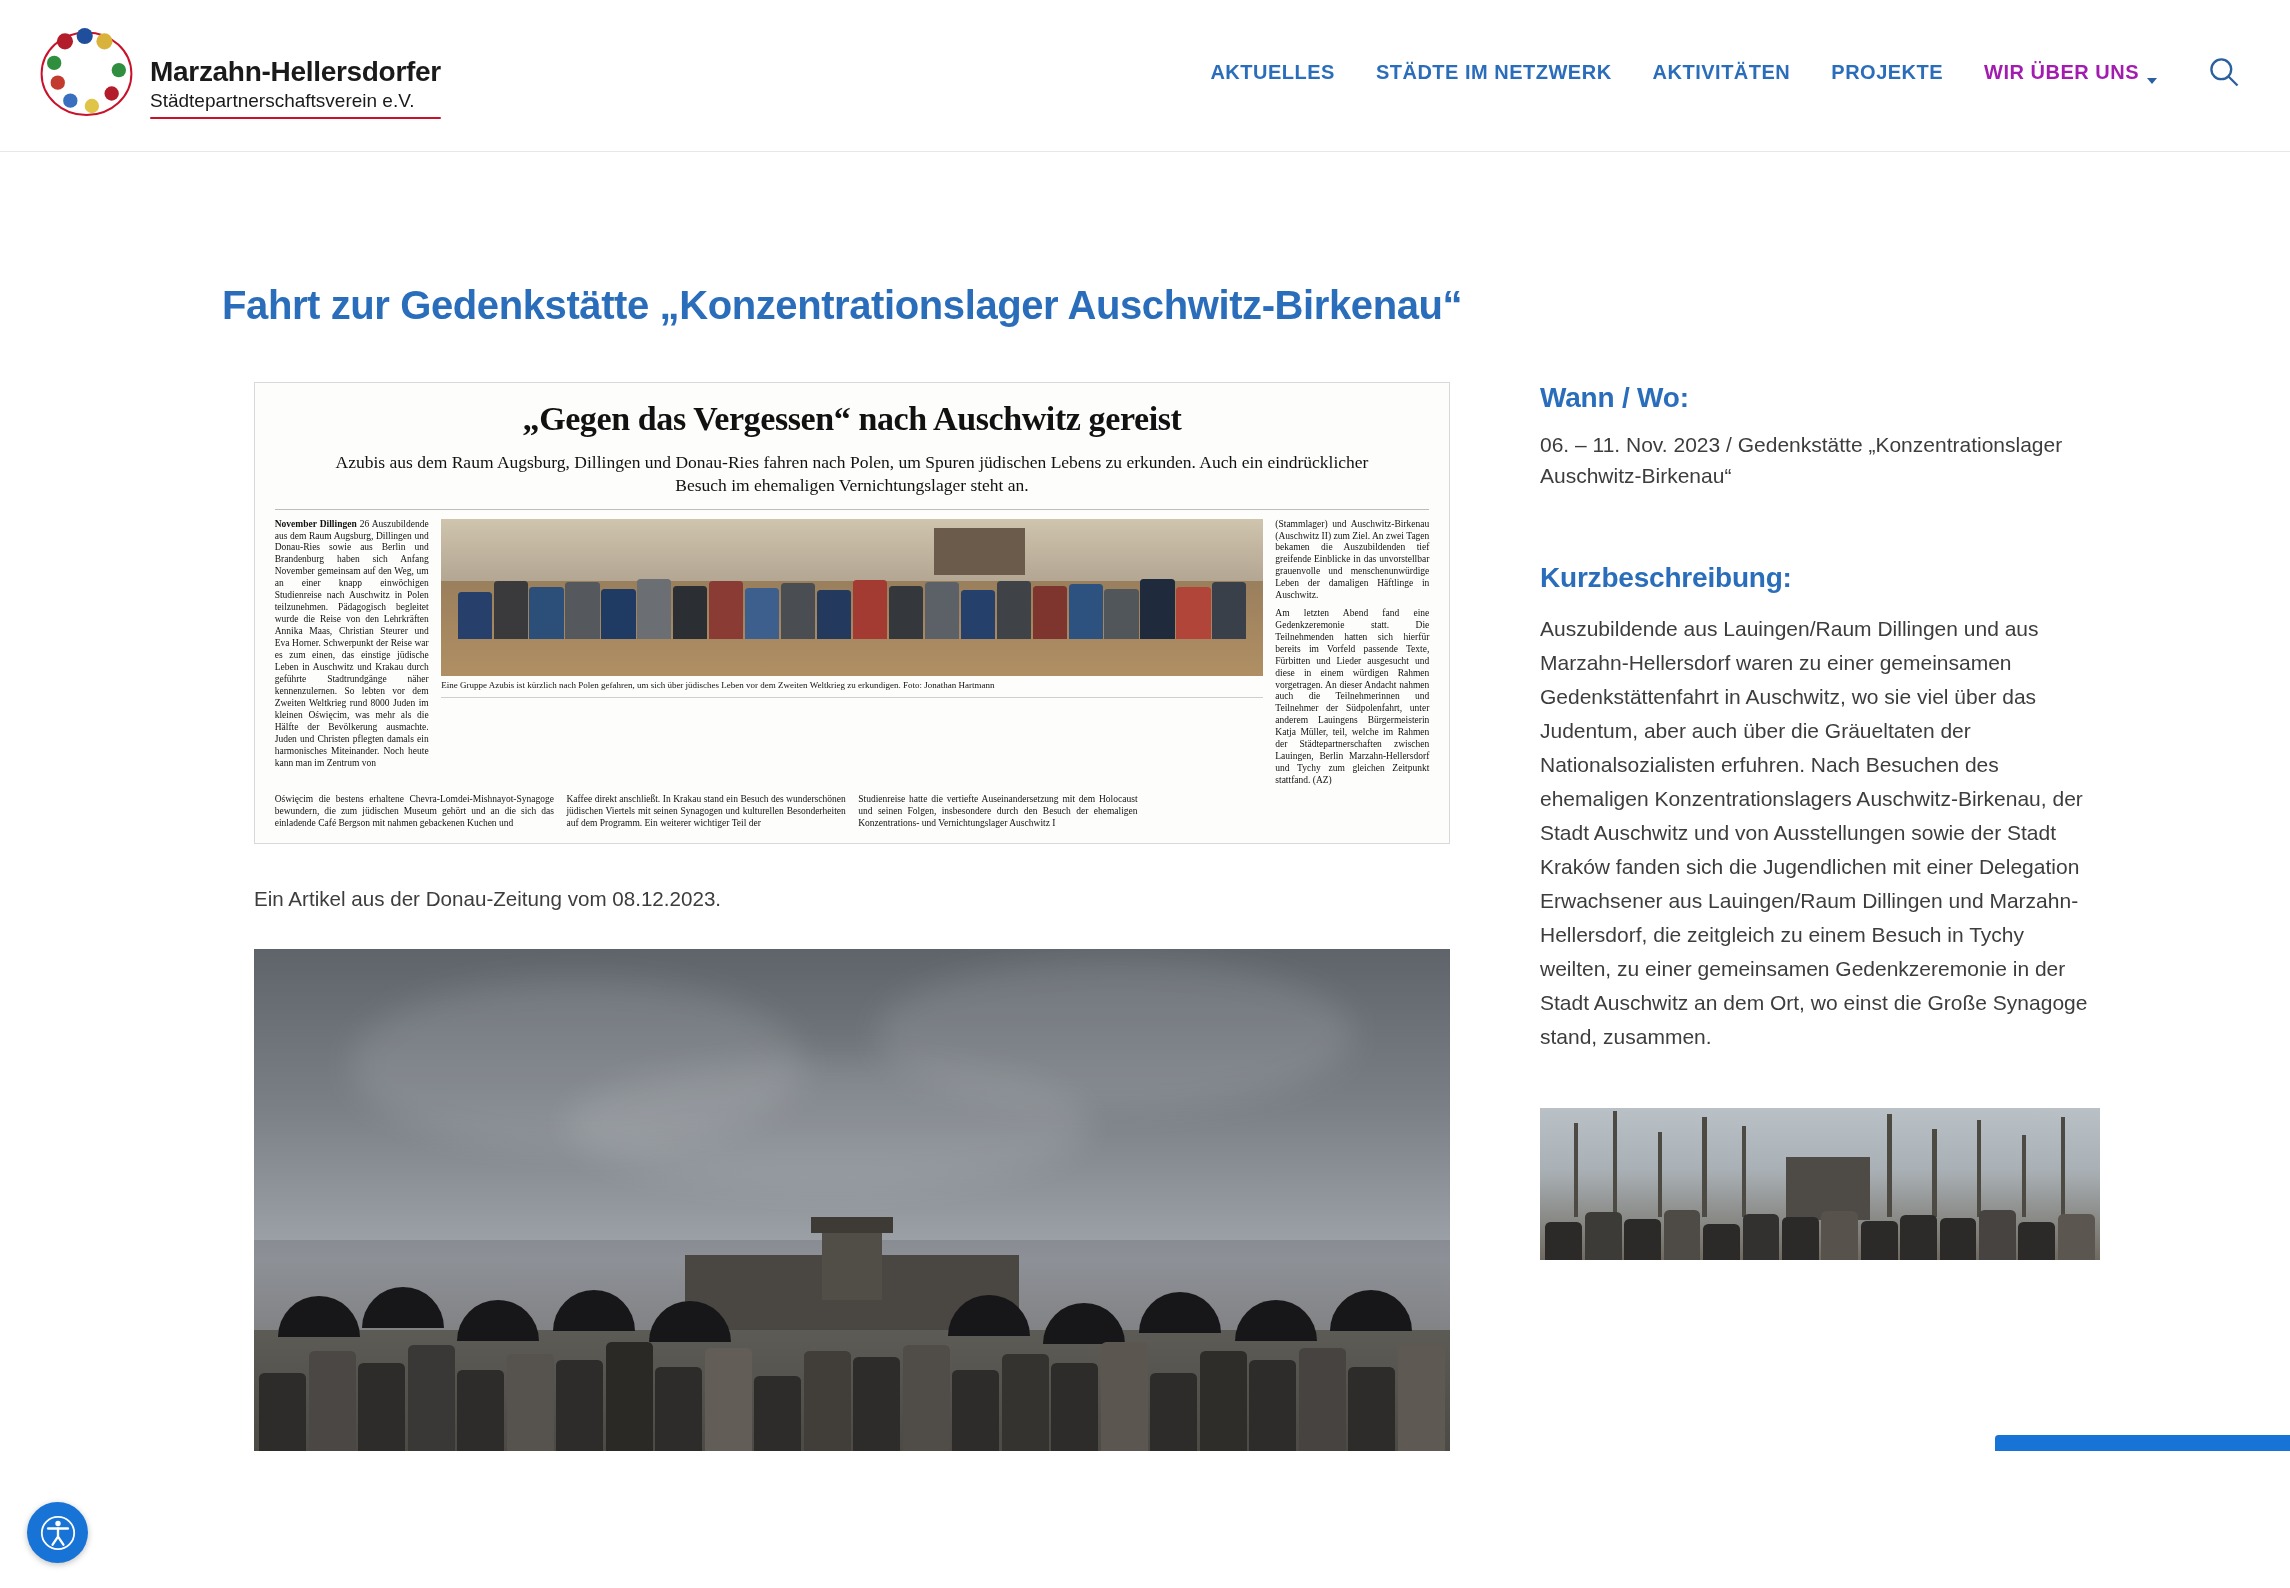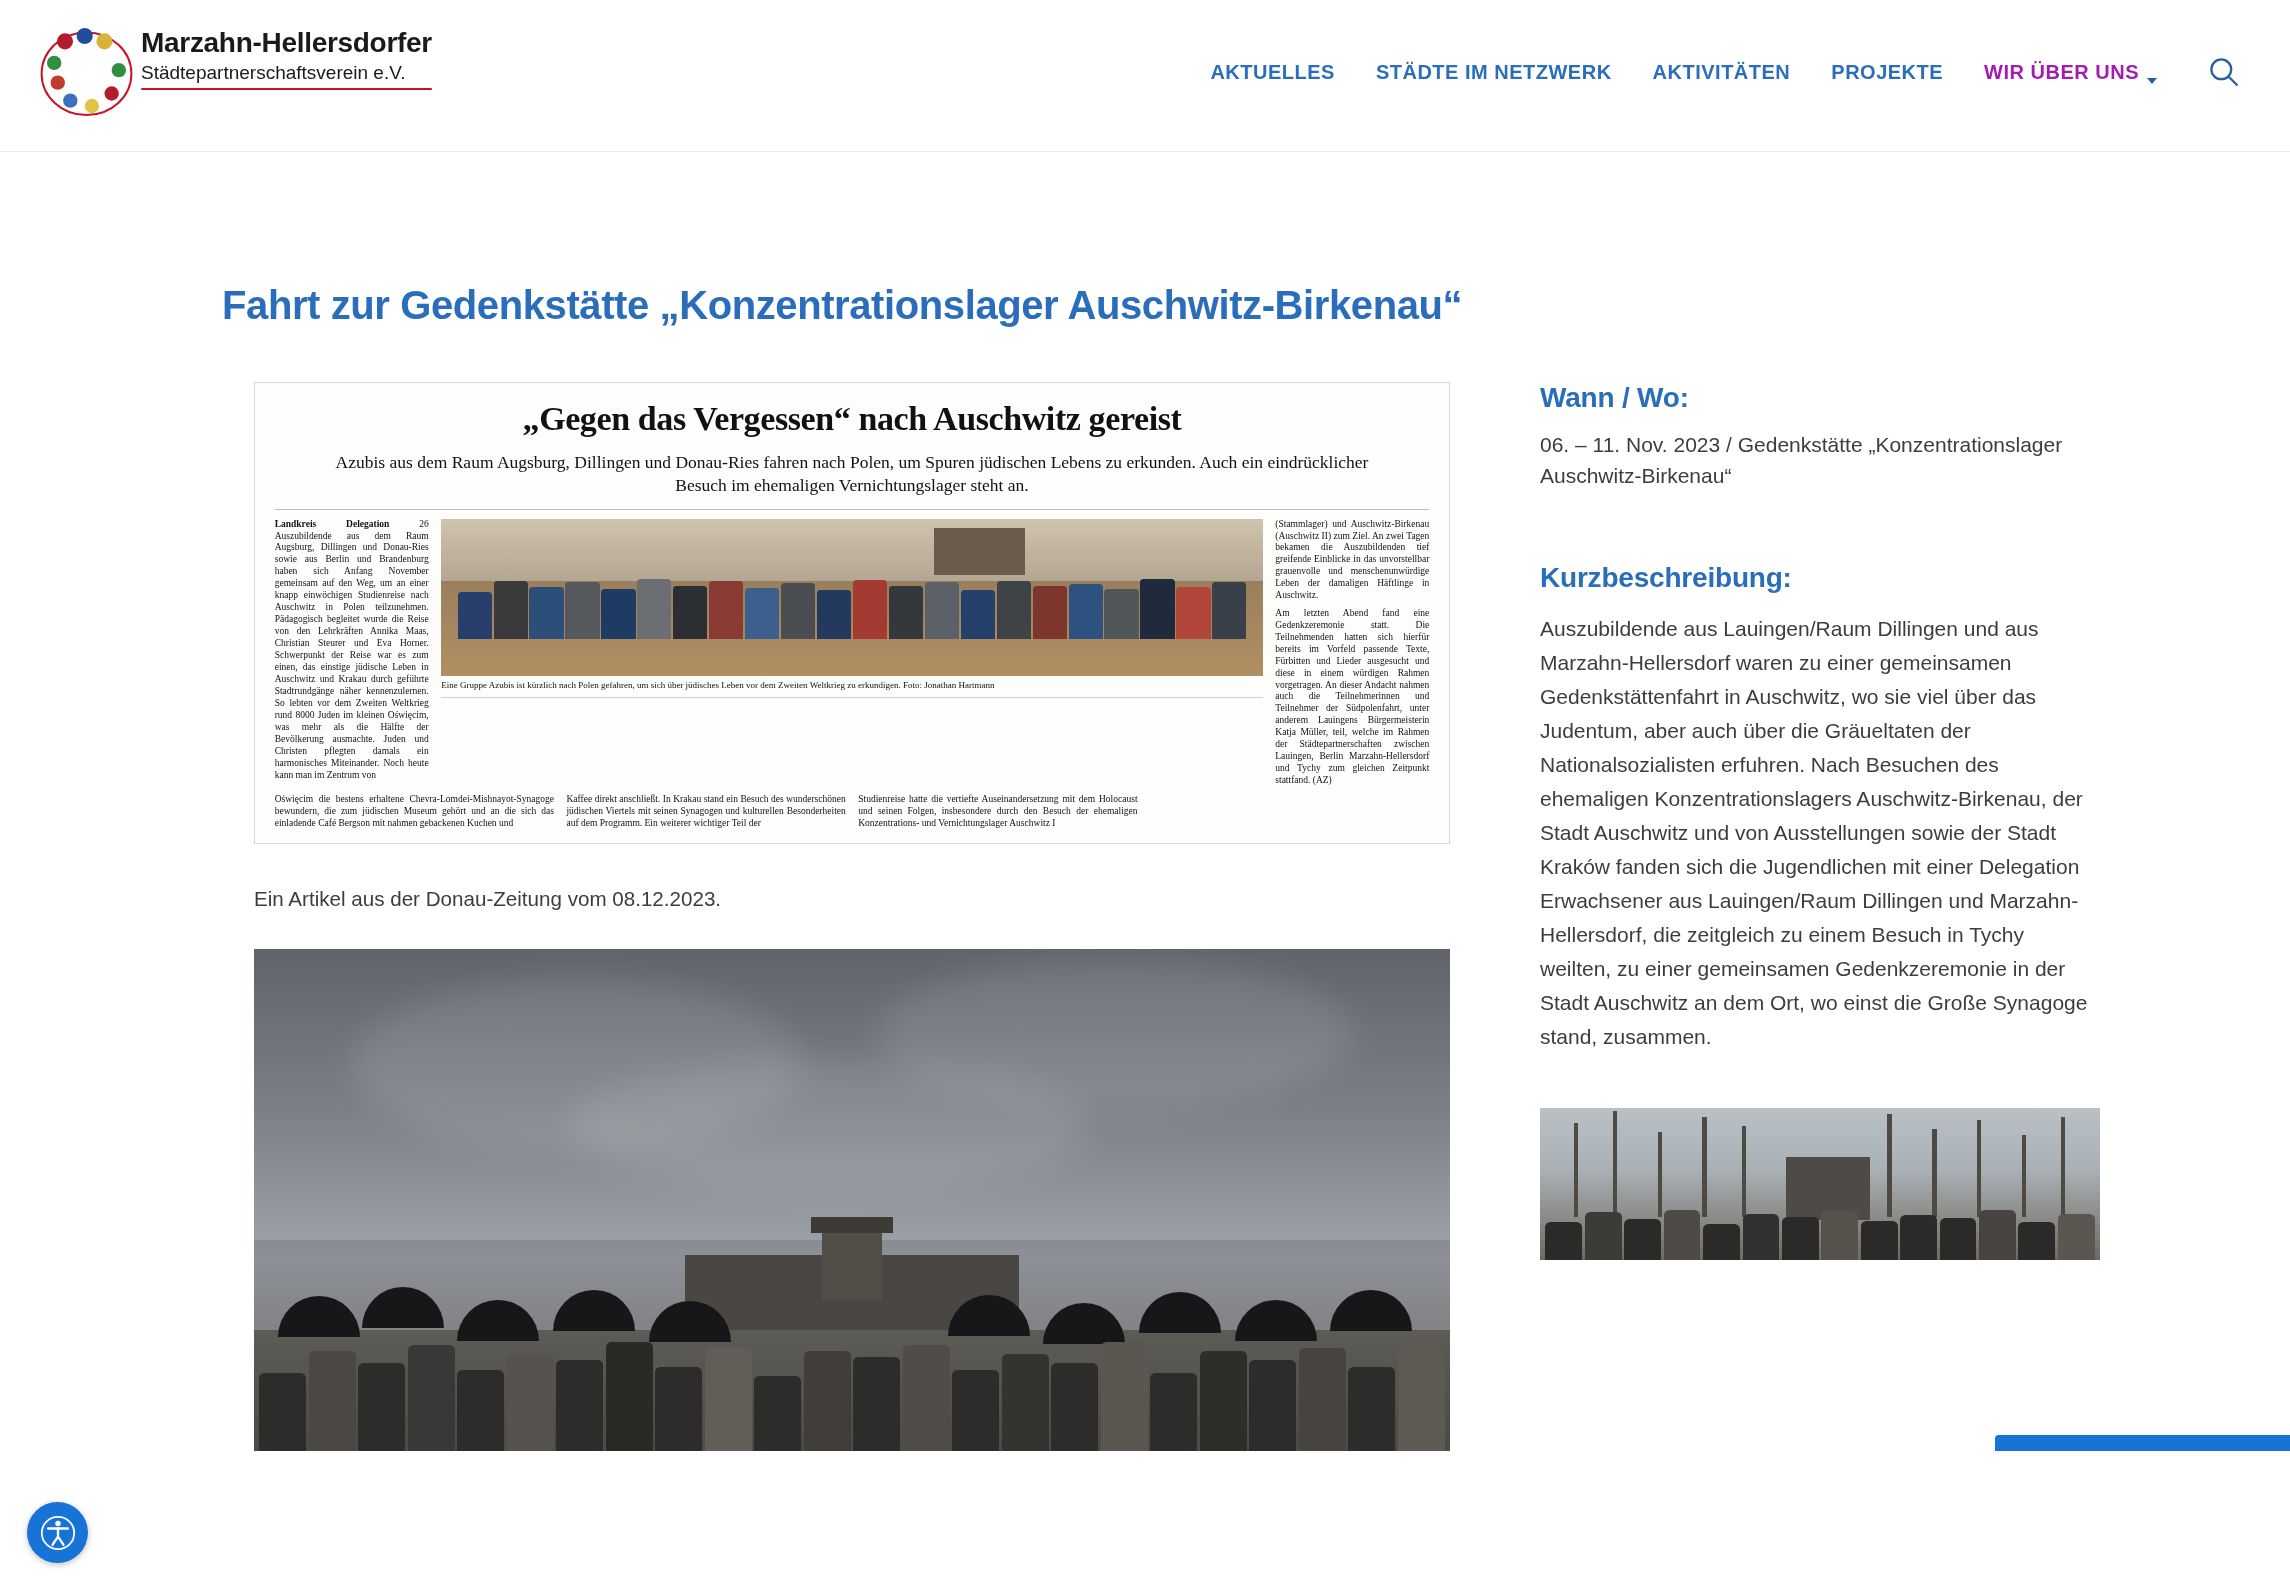--- a/index.html
+++ b/index.html
@@ -17,22 +17,22 @@
     width: 100%;
     height: 152px;
     background: #ffffff;
     border-bottom: 0.9px solid #e8e8e8;
     display: flex;
     align-items: center;
   }
   .logo-wrap {
     margin-left: 38px;
     display: flex;
-    align-items: flex-start;
-    gap: 6px;
+    align-items: flex-end;
+    gap: 15px;
   }
   .logo-emblem {
     position: relative;
     width: 97px;
     height: 97px;
     flex: 0 0 auto;
   }
   .logo-text {
     display: flex;
     flex-direction: column;
@@ -396,21 +396,21 @@
 
     <div class="col-left">
 
       <figure class="clipping">
         <div class="clip-head">„Gegen das Vergessen“ nach Auschwitz gereist</div>
         <div class="clip-sub">Azubis aus dem Raum Augsburg, Dillingen und Donau-Ries fahren nach Polen, um Spuren jüdischen Lebens zu erkunden. Auch ein eindrücklicher Besuch im ehemaligen Vernichtungslager steht an.</div>
         <div class="clip-rule"></div>
 
         <div class="clip-grid">
           <div class="clip-col c1">
-            <span class="clip-lead">Landkreis Delegation</span>
+            <span class="clip-lead">November Dillingen</span>
             <span>26 Auszubildende aus dem Raum Augsburg, Dillingen und Donau-Ries sowie aus Berlin und Brandenburg haben sich Anfang November gemeinsam auf den Weg, um an einer knapp einwöchigen Studienreise nach Auschwitz in Polen teilzunehmen. Pädagogisch begleitet wurde die Reise von den Lehrkräften Annika Maas, Christian Steurer und Eva Horner. Schwerpunkt der Reise war es zum einen, das einstige jüdische Leben in Auschwitz und Krakau durch geführte Stadtrundgänge näher kennenzulernen. So lebten vor dem Zweiten Weltkrieg rund 8000 Juden im kleinen Oświęcim, was mehr als die Hälfte der Bevölkerung ausmachte. Juden und Christen pflegten damals ein harmonisches Miteinander. Noch heute kann man im Zentrum von</span>
           </div>
 
           <div class="clip-mid">
             <div class="clip-photo">
               <div class="bldg"></div>
                 <div class="door"></div>
               <div class="people">
                 <span style="height:58%;background:#26406b"></span>
                 <span style="height:72%;background:#3a3a3c"></span>

